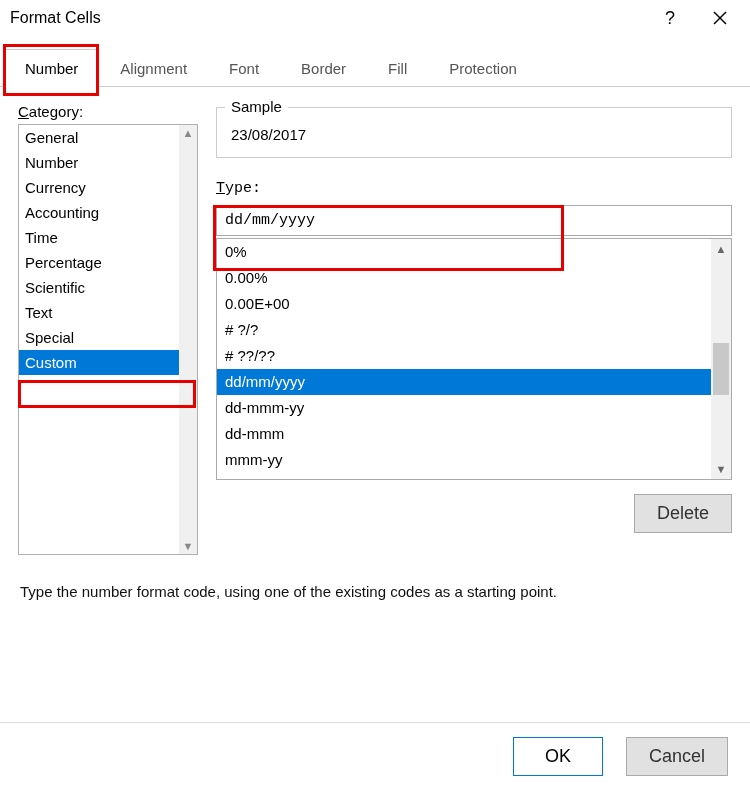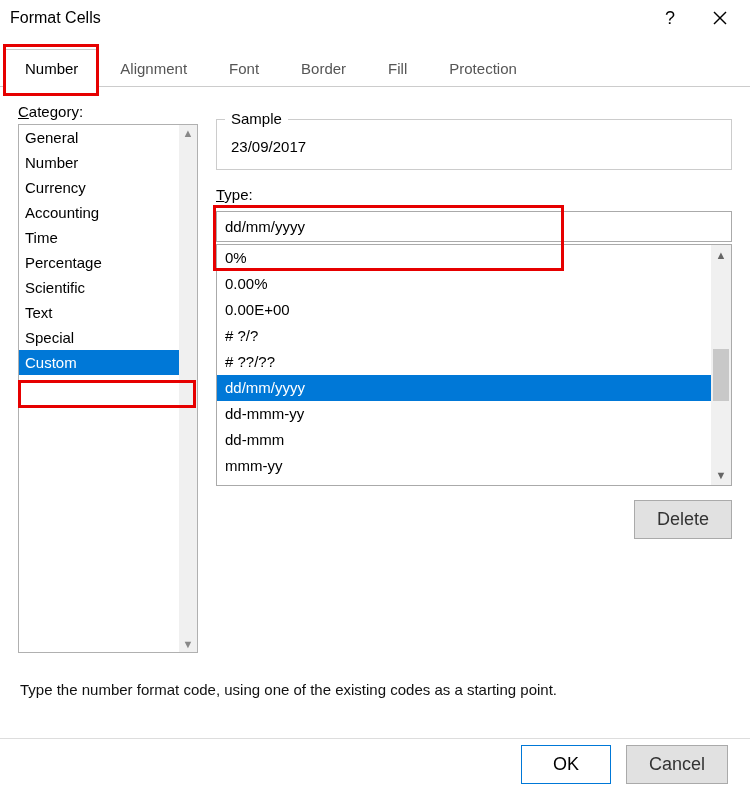--- a/index.html
+++ b/index.html
@@ -55,21 +55,21 @@
     }
     .content {
       padding: 16px 18px 10px 18px;
     }
     .label { font-size: 15px; margin-bottom: 4px; }
     .body-row { display: flex; gap: 18px; }
     .left-col { width: 180px; }
     .right-col { flex: 1; }
     .listbox {
       border: 1px solid #b0b0b0;
-      height: 529px;
+      height: 431px;
       overflow: hidden;
       position: relative;
       background: #fff;
     }
     .listbox-scroll {
       position: absolute;
       right: 0; top: 0; bottom: 0;
       width: 18px;
       background: #f0f0f0;
     }
@@ -85,21 +85,21 @@
     .cat-item {
       padding: 2px 6px;
       font-size: 15px;
       line-height: 21px;
     }
     .cat-item.selected { background: #0078d7; color: #fff; }
     .fieldset {
       border: 1px solid #ccc;
       padding: 14px 12px 14px 12px;
       position: relative;
-      margin-top: 16px;
+      margin-top: 4px;
     }
     .fieldset .legend {
       position: absolute;
       top: -10px; left: 8px;
       background: #fff;
       padding: 0 6px;
       font-size: 15px;
     }
     .sample-val { font-size: 15px; padding: 4px 2px 0 2px; }
     .type-input {
@@ -149,24 +149,24 @@
       font-size: 18px;
       font-family: inherit;
       color: #333;
     }
     .btn.primary { border: 1px solid #0078d7; background:#fff; color:#000; }
     .help-text { font-size: 15px; margin-top: 28px; padding-left: 2px; color:#111;}
     .footer {
       position: absolute;
       bottom: 0; left: 0; right: 0;
       border-top: 1px solid #ddd;
-      padding: 6px 22px;
+      padding: 14px 22px;
       display: flex;
       justify-content: flex-end;
-      gap: 15px;
+      gap: 23px;
       background: #fff;
     }
     
     .red-box { border: 3px solid #e60000; position: absolute; pointer-events: none; }
     .rb-tab { left: 3px; top: 44px; width: 96px; height: 52px; }
     .rb-custom { left: 18px; top: 380px; width: 178px; height: 28px; }
     .rb-type { left: 213px; top: 205px; width: 351px; height: 66px; }
     .u { text-decoration: underline; }
   </style>
 </head>
@@ -211,23 +211,23 @@
           </div>
         <div class="listbox-scroll">
           <div class="arrow">▲</div>
           <div style="position:absolute; bottom:0; left:0; right:0;" class="arrow">▼</div>
         </div>
       </div>
     </div>
     <div class="right-col">
       <div class="fieldset">
         <div class="legend">Sample</div>
-        <div class="sample-val">23/09/2017</div>
-      </div>
-      <div style="margin-top:16px;">
+        <div class="sample-val">23/08/2017</div>
+      </div>
+      <div style="margin-top:22px;font-family:Liberation Mono, monospace;">
         <div class="label"><span class="u">T</span><span>ype:</span></div>
         <input class="type-input" value="dd/mm/yyyy" style="">
       </div>
       <div class="format-list">
         <div class="fl-inner" id="fmtlist">
             <div class="fl-item">0%</div>
             <div class="fl-item">0.00%</div>
             <div class="fl-item">0.00E+00</div>
             <div class="fl-item"># ?/?</div>
             <div class="fl-item"># ??/??</div>

